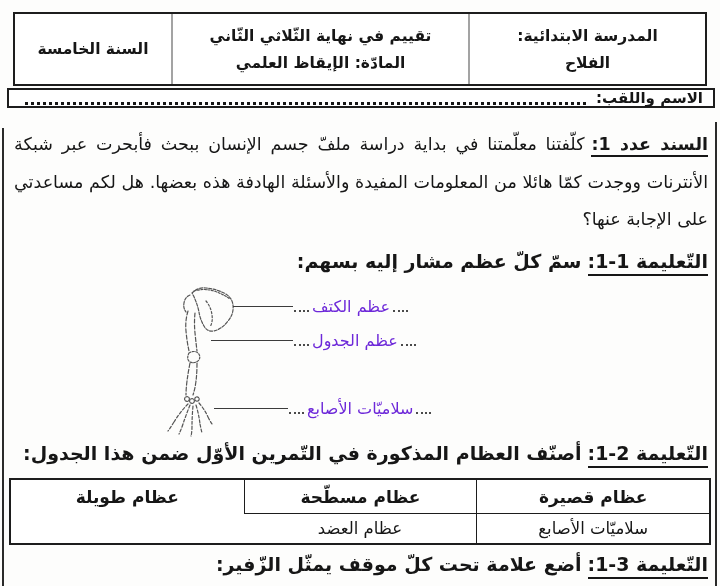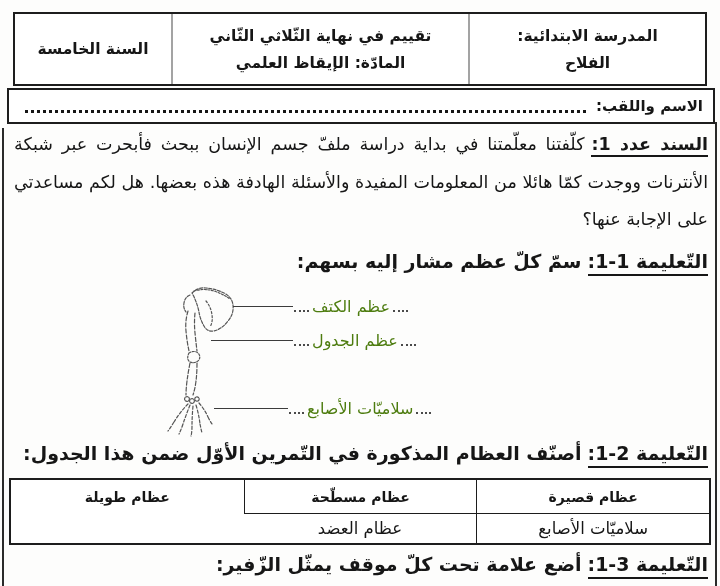--- a/index.html
+++ b/index.html
@@ -29,21 +29,21 @@
     text-align:center; gap:9px; padding:4px 6px;
   }
   .header-cell:last-child { border-left:none; }
   .school-line, .subject-line { font-size:15.5px; font-weight:bold; letter-spacing:.3px; }
   .year-line { font-size:15.5px; font-weight:bold; }
 
   
   .name-box {
     position:absolute; top:88px; right:5px; left:7px; height:20px;
     border:2px solid #1d1d1d; background:#fff;
-    display:flex; align-items:center; padding:16px 10px;
+    display:flex; align-items:center; padding:0 10px;
   }
   .name-label { font-size:15px; font-weight:bold; white-space:nowrap; }
   .name-dotline { flex:1; border-bottom:3px dotted #161616; height:12px; margin:2px 10px 0 6px; }
 
   
   .exercise1 {
     position:absolute; top:126px; right:12px; left:14px;
     font-size:17.5px; line-height:37.5px; text-align:justify;
   }
   .seed-heading {
@@ -63,35 +63,35 @@
   
   .figure-area { position:absolute; top:281px; left:148px; width:330px; height:158px; direction:ltr; }
   .skeleton-svg { position:absolute; left:0; top:0; }
   .fig-label-row { position:absolute; display:flex; align-items:center; height:24px; }
   .row-1 { top:13px;  left:85px; }
   .row-2 { top:47px;  left:63px; }
   .row-3 { top:115px; left:66px; }
   .pointer-line { display:inline-block; border-top:1.6px solid #3c3c3c; height:1px; }
   .pl-1 { width:60px; } .pl-2 { width:82px; } .pl-3 { width:74px; }
   .lead-dots { display:inline-block; width:15px; height:11px; border-bottom:2px dotted #4a4a4a; margin:0 1px; }
-  .fig-label-text { direction:rtl; font-size:16px; color:#4d7c0f; padding:0 2px; white-space:nowrap; }
+  .fig-label-text { direction:rtl; font-size:16px; color:#6d28d9; padding:0 2px; white-space:nowrap; }
 
   
   .bones-table {
     position:absolute; top:478px; right:9px; left:9px; height:67px;
     display:grid; grid-template-columns:1fr 1fr 1fr; grid-template-rows:33px 1fr;
     border:2px solid #1d1d1d; background:#fff;
   }
   .bones-cell {
     display:flex; align-items:center; justify-content:center;
     border-left:1.6px solid #1d1d1d; border-top:1.6px solid #1d1d1d;
     font-size:16.5px; text-align:center;
   }
   .bones-cell.col-last { border-left:none; }
-  .bones-cell.row-head { border-top:none; font-weight:bold; font-size:14px; }
+  .bones-cell.row-head { border-top:none; font-weight:bold; font-size:17px; }
 </style>
 </head>
 <body>
 
 <div class="frame-line frame-right"></div>
 <div class="frame-line frame-left"></div>
 
 <div class="header-table">
   <div class="header-cell">
     <div class="school-line">المدرسة الابتدائية:</div>

